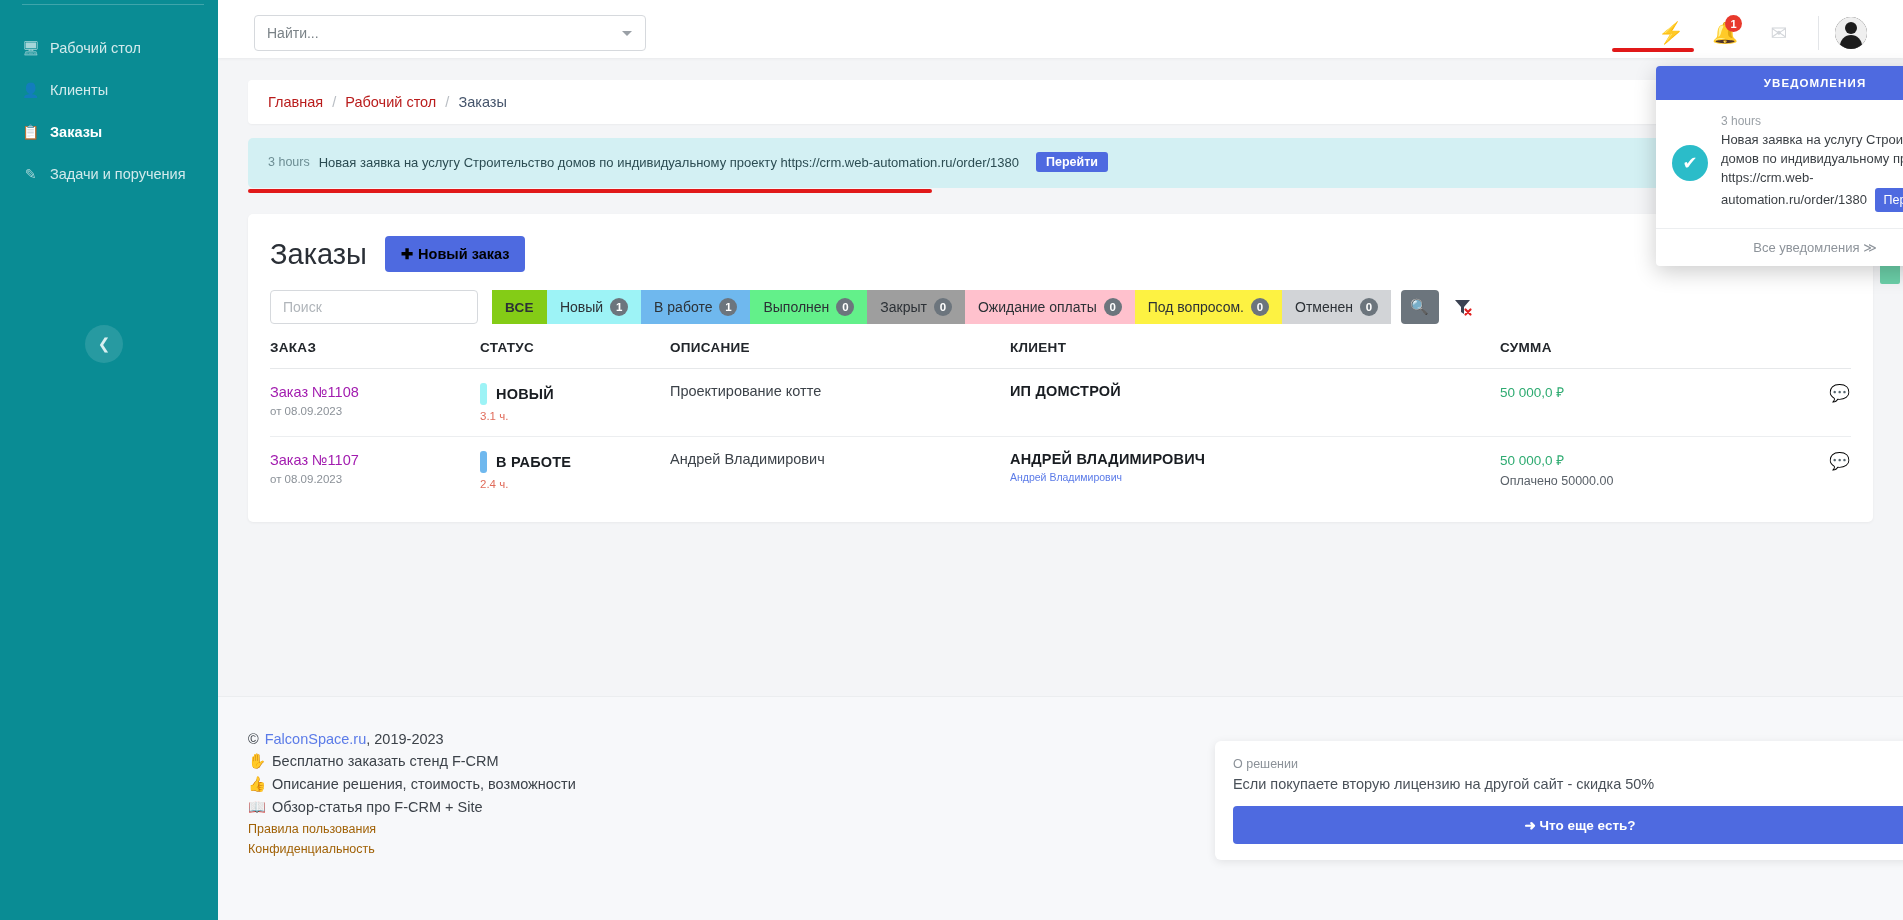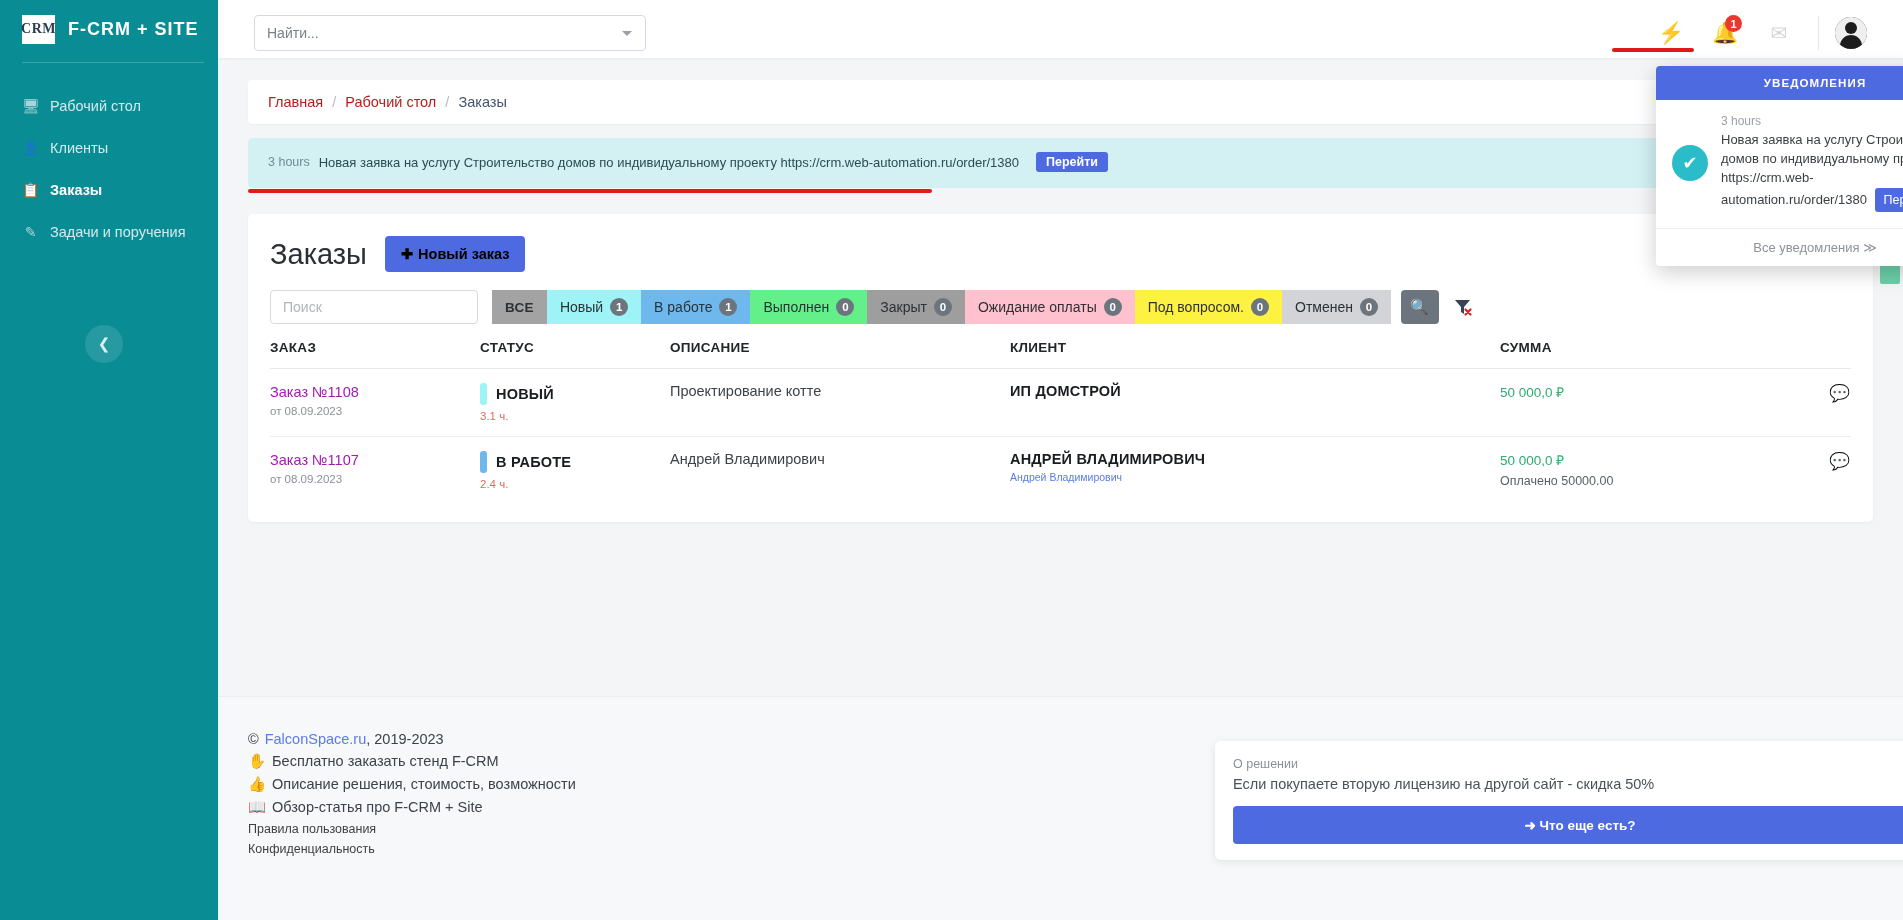--- a/index.html
+++ b/index.html
@@ -229,21 +229,21 @@
 
   
   .footer {
     position: absolute; left: 0; right: 0; top: 638px; bottom: 0;
     background: #f7f8fa; border-top: 1px solid #ebedef;
     padding: 34px 30px 0 30px;
   }
   .foot-line { font-size: 14.5px; color: #3c4249; margin-bottom: 6px; }
   .foot-line .fi { margin-right: 6px; }
   .foot-line a { color: #5b7be8; text-decoration: none; cursor: pointer; }
-  .foot-small { font-size: 12.5px; color: #404040; margin-top: 6px; }
+  .foot-small { font-size: 12.5px; color: #a16207; margin-top: 6px; }
   .foot-small:first-of-type { margin-top: 28px; }
 
   
   .promo {
     position: absolute; left: 997px; top: 683px; width: 730px;
     background: #fff; border-radius: 6px; padding: 16px 18px 16px 18px;
     box-shadow: 0 2px 10px rgba(0,0,0,.09);
   }
   .promo-label { font-size: 12.5px; color: #8b9198; }
   .promo-text { font-size: 14.5px; color: #4a5159; margin-top: 5px; }
@@ -261,24 +261,20 @@
   }
   .right-edge .chev { color: #8d9bd4; font-size: 15px; cursor: pointer; }
   .right-edge .swatch { width: 20px; height: 24px; background: #6bcfa8; border-radius: 2px; cursor: pointer; }
 </style>
 </head>
 <body>
 
 <div class="app">
 
   <aside class="sidebar">
-    <div class="brand">
-      <div class="brand-logo">CRM</div>
-      <div class="brand-title">F-CRM + SITE</div>
-    </div>
     <div class="brand-sep"></div>
 
     <nav class="nav">
       <div class="nav-item">
         <span class="nic">🖥</span>
         <span>Рабочий стол</span>
       </div>
       <div class="nav-item">
         <span class="nic">👤</span>
         <span>Клиенты</span>
@@ -359,21 +355,21 @@
           <div class="page-title">Заказы</div>
           <button class="btn-new">
             <span class="plus">✚</span><span>Новый заказ</span>
           </button>
         </div>
 
         <div class="toolbar">
           <input class="search-input" type="text" placeholder="Поиск" style="">
 
           <div class="tabs">
-            <div class="tab all" style="background:#a3a3a3">
+            <div class="tab all" style="background:#84cc16">
               <span>ВСЕ</span>
             </div>
             <div class="tab" style="background:#9df3f6">
               <span>Новый</span>
               <span class="cnt">1</span>
             </div>
             <div class="tab" style="background:#6fb8ee">
               <span>В работе</span>
               <span class="cnt">1</span>
             </div>

